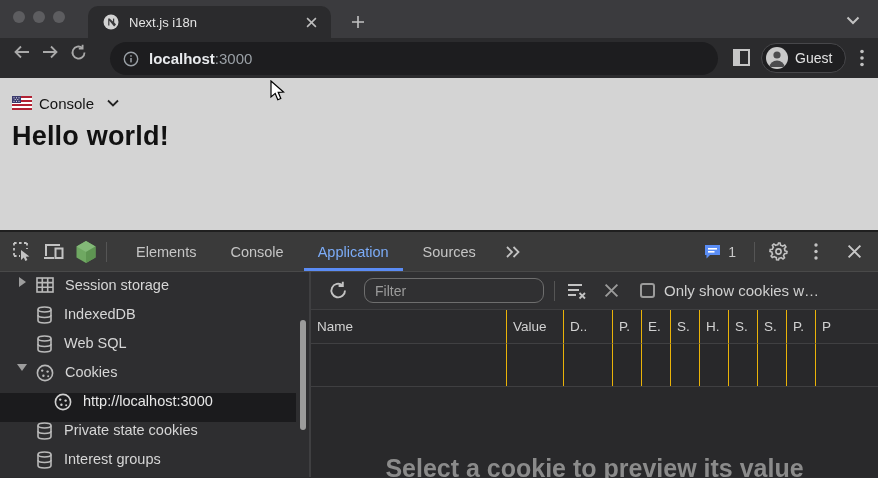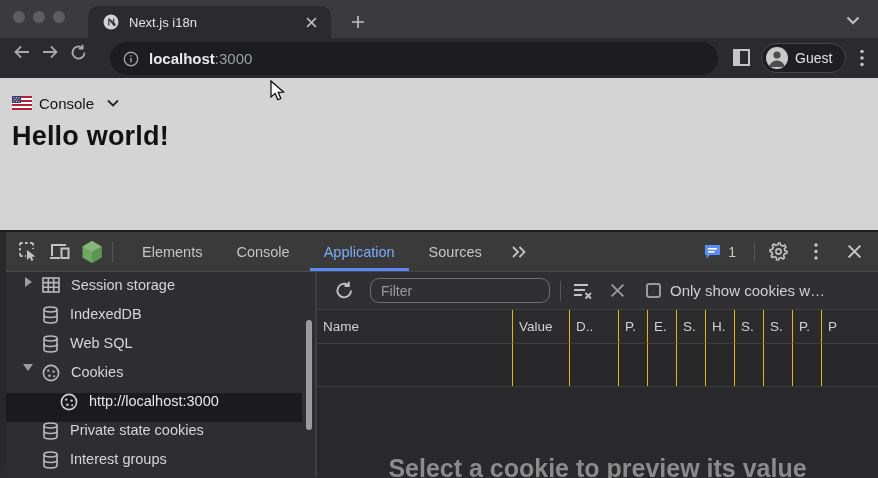--- a/index.html
+++ b/index.html
@@ -37,21 +37,21 @@
 
   
   .page { width:878px; height:152px; background:#d4d4d4; padding:14px 0 0 12px; }
   .lang-row { display:flex; align-items:center; gap:7px; height:22px; }
   .flag { width:20px; height:14px; display:block; }
   .lang-label { font-size:15px; color:#141414; }
   .lang-chevron { margin-left:6px; }
   .page-heading { margin-top:7px; font-size:27px; font-weight:600; color:#111; letter-spacing:.2px; }
 
   
-  .devtools { width:878px; height:234px; background:#28282a; border-top:2px solid #1f1f1f;padding-left:6px; }
+  .devtools { width:878px; height:234px; background:#28282a; border-top:2px solid #1f1f1f; }
   .dt-toolbar { height:40px; background:#3a3a3a; border-bottom:1px solid #494949; display:flex; align-items:center; }
   .dt-iconbtn { width:32px; height:28px; display:flex; align-items:center; justify-content:center; }
   .dt-iconbtn.first { margin-left:6px; }
   .vsep { width:1px; height:20px; background:#555; margin:0 4px; }
   .dt-tabs { display:flex; height:100%; margin-left:8px; }
   .dt-tab { padding:0 17px; display:flex; align-items:center; font-size:14.5px; color:#c5c5c5; position:relative; }
   .dt-tab.active { color:#7cacf8; }
   .dt-tab.active::after { content:""; position:absolute; left:3px; right:3px; bottom:0; height:3px; background:#5b8cf5; }
   .dt-more { padding:0 12px; display:flex; align-items:center; }
   .dt-right { margin-left:auto; display:flex; align-items:center; }

